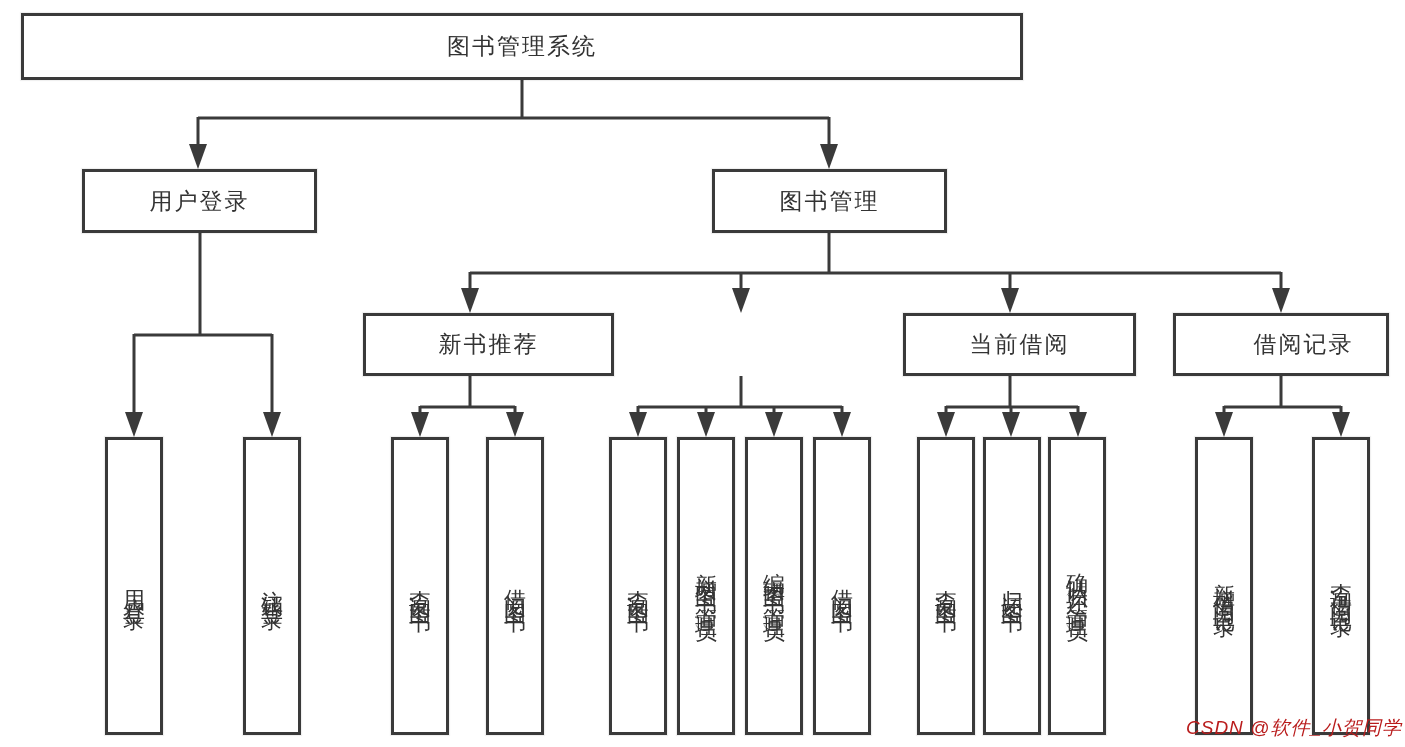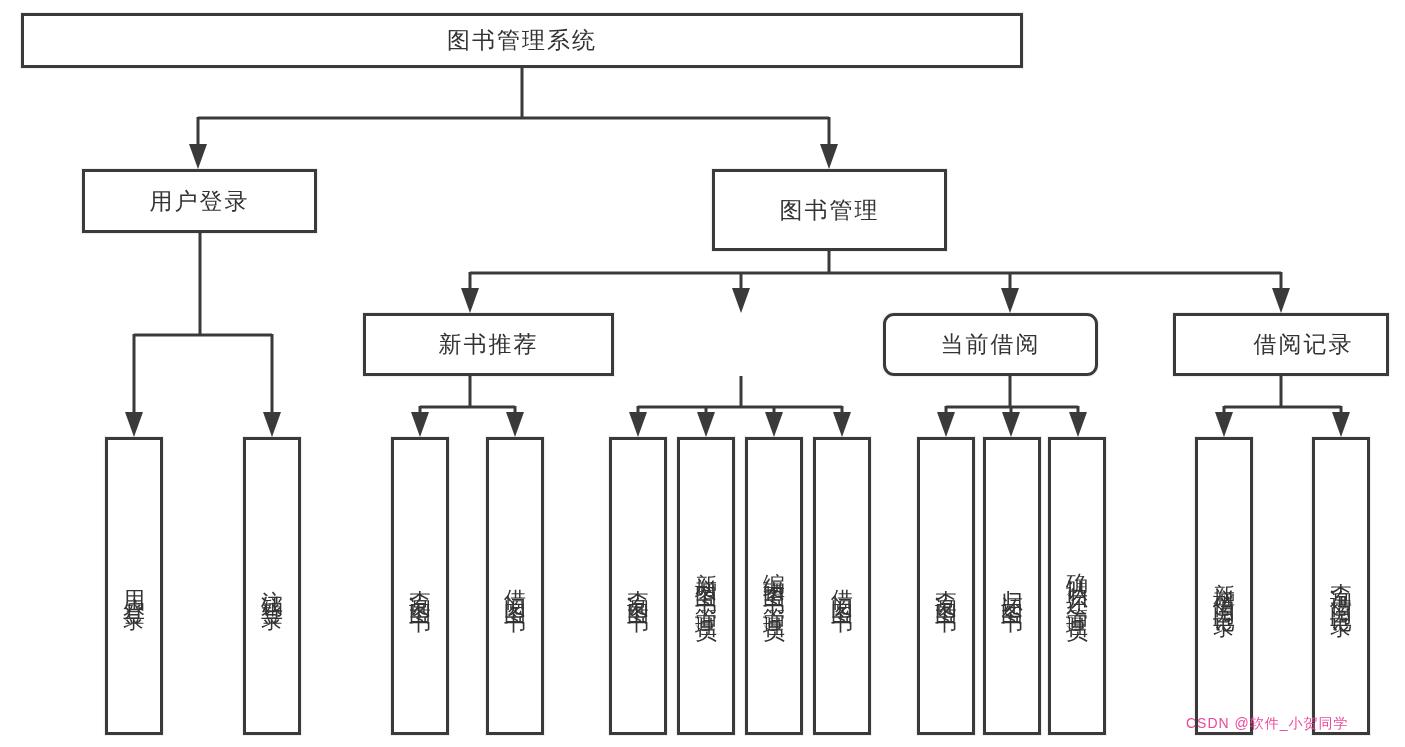--- a/index.html
+++ b/index.html
@@ -29,47 +29,48 @@
     border: 3px solid #3a3a3a;
     background: #ffffff;
     display: flex;
     align-items: center;
     justify-content: center;
     color: #333333;
     font-size: 23px;
     letter-spacing: 2px;
     box-shadow: 0 0 1px 1px rgba(0,0,0,0.06);
   }
-  .node.root   { left: 21px;  top: 13px;  width: 1002px; height: 55px; }
+  .node.root   { left: 21px;  top: 13px;  width: 1002px; height: 67px; }
   .node.lv2-a  { left: 82px;  top: 169px; width: 235px;  height: 64px; }
-  .node.lv2-b  { left: 712px; top: 169px; width: 235px;  height: 82px; }
+  .node.lv2-b  { left: 712px; top: 169px; width: 235px;  height: 64px; }
   .node.lv3    { top: 313px; height: 63px; }
   .node.lv3-a  { left: 363px;  width: 251px; }
   .node.lv3-b  { left: 635px;  width: 212px; }
-  .node.lv3-c  { left: 883px;  width: 215px; border-radius: 11px; }
+  .node.lv3-c  { left: 903px;  width: 233px; }
   .node.lv3-d  { left: 1173px; width: 216px; padding-left: 45px; }
   .node.leaf   { top: 437px; height: 298px; width: 58px; }
   .leaf-text {
     writing-mode: vertical-rl;
     text-orientation: mixed;
     font-size: 22px;
     letter-spacing: 7px;
     line-height: 1;
     color: #333333;
     white-space: nowrap;
   }
   .hv-label { white-space: nowrap; }
   .watermark {
     position: absolute;
     left: 1186px;
     top: 715px;
-    font-size: 14px;
-    color: #ec4899;
+    font-size: 19px;
+    color: #b91c1c;
     white-space: nowrap;
     letter-spacing: 1px;
+    font-style: italic;
   }
 </style>
 </head>
 <body>
 
 <div class="canvas">
 
   <svg class="connector-layer" viewBox="0 0 1405 747" xmlns="http://www.w3.org/2000/svg">
 
     <g stroke="#3a3a3a" stroke-width="3" fill="none">

